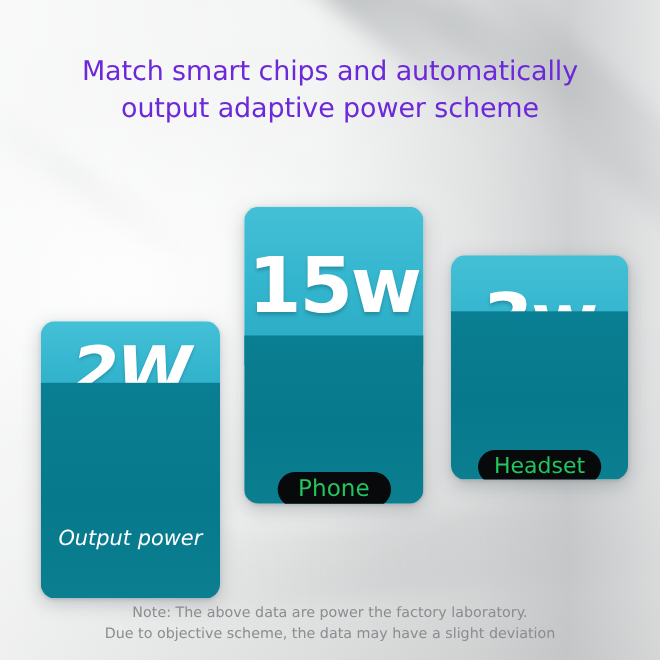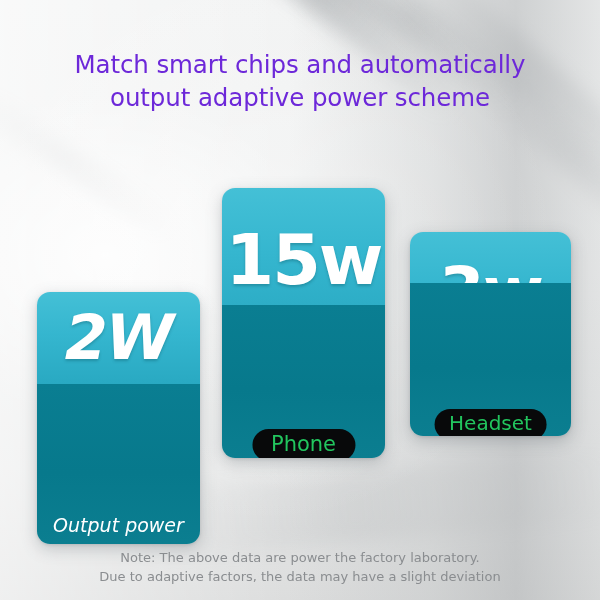--- a/index.html
+++ b/index.html
@@ -99,21 +99,21 @@
     position:absolute; left:0; right:0;
     text-align:center;
     color:#fff;
     font-family:"DejaVu Sans", sans-serif;
     white-space:nowrap;
   }
 
   
   #card-iwatch{ left:37px; top:292px; width:163px; height:252px;font-style:italic; }
   #card-iwatch .top{ height:92px; }
-  #card-iwatch .bot{ height:160px; }
+  #card-iwatch .bot{ height:196px; }
   #card-iwatch .wnum{ font-size:62px; }
 
   
   #card-phone{ left:222px; top:188px; width:163px; height:270px; }
   #card-phone .top{ height:144px; }
   #card-phone .bot{ height:153px; }
   #card-phone .wnum{ font-size:70px; }
 
   
   #card-headset{ left:410px; top:232px; width:161px; height:204px;text-align:center; }
@@ -184,14 +184,14 @@
     <span class="wnum">3w</span>
   </div>
   <div class="bot">
     <div class="pill" id="pill-headset">Headset</div>
 
   </div>
 </div>
 
 <div id="note">
   <span>Note: The above data are power the factory laboratory.</span>
-  <span>Due to adaptive factors, the data may have a slight deviation</span>
+  <span>Due to objective scheme, the data may have a slight deviation</span>
 </div>
 
 </body></html>

